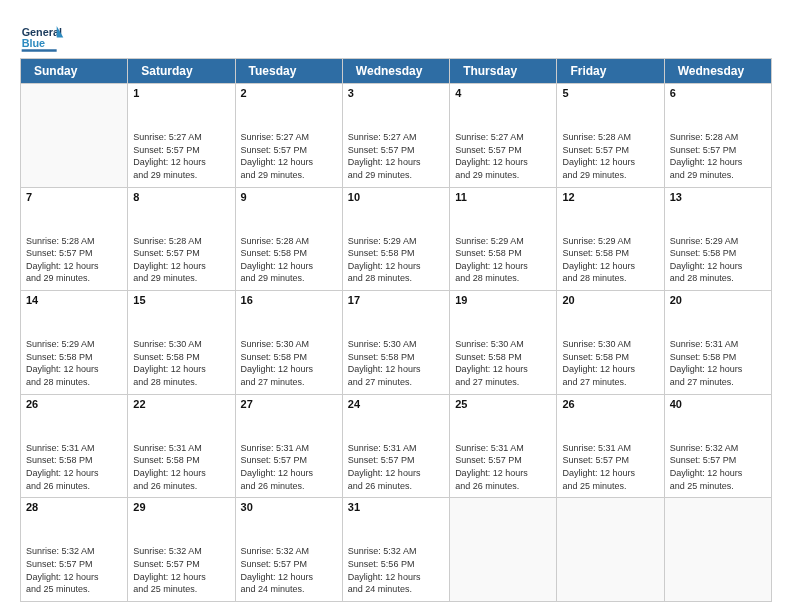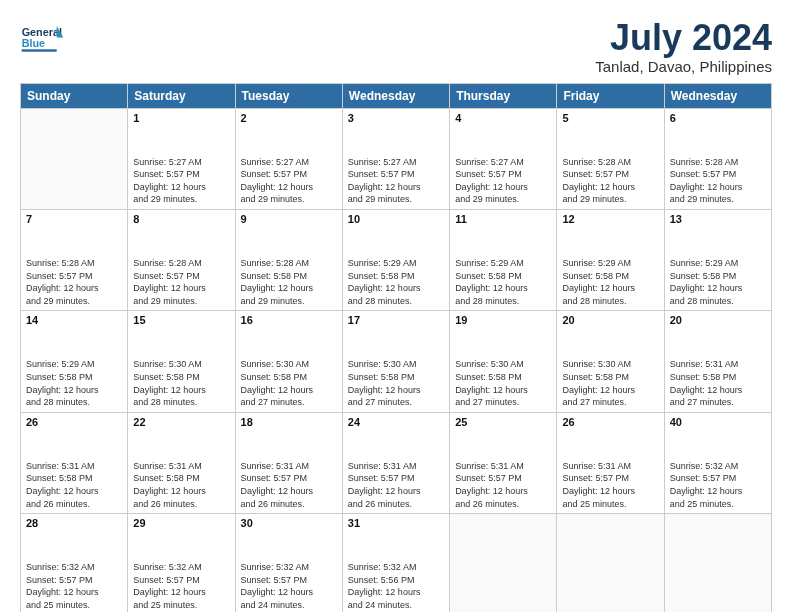--- a/index.html
+++ b/index.html
@@ -13,22 +13,22 @@
     .page {
       width: 792px;
       height: 612px;
       padding: 18px 20px 10px 20px;
       display: flex;
       flex-direction: column;
     }
     .header {
       display: flex;
       justify-content: space-between;
-      align-items: flex-start;
-      margin-bottom: 8px;
+      align-items: center;
+      margin-bottom: 0;
       gap: 46px;
     }
     .title-block {
       text-align: right;
     }
     .main-title {
       font-size: 36px;
       font-weight: bold;
       color: #1a3a5c;
       line-height: 1.1;
@@ -42,21 +42,21 @@
       width: 100%;
       border-collapse: collapse;
       flex: 1;
     }
     .calendar-table thead tr th {
       background: #2e6da4;
       color: #fff;
       font-size: 12px;
       font-weight: bold;
       text-align: left;
-      padding: 5px 6px;
+      padding: 5px 13px;
       border: 1px solid #ccc;
     }
     .calendar-table tbody tr td {
       vertical-align: top;
       border: 1px solid #ccc;
       padding: 3px 5px;
       font-size: 9.5px;
       color: #222;
       width: calc(100% / 7);
       height: 80px;
@@ -92,24 +92,20 @@
 
 <div class="page">
   <div class="header">
     <div class="logo-wrapper">
       <svg class="logo-svg" viewBox="0 0 60 45">
         <text x="2" y="20" font-family="Arial" font-weight="bold" font-size="13" fill="#1a3a5c">General</text>
         <text x="2" y="33" font-family="Arial" font-weight="bold" font-size="13" fill="#2e8bc0">Blue</text>
         <polygon points="44,8 52,22 44,22" fill="#2e8bc0"></polygon>
         <rect x="2" y="36" width="42" height="3" fill="#2e6da4"></rect>
       </svg>
-    </div>
-    <div class="title-block">
-      <div class="main-title">July 2024</div>
-      <div class="subtitle">Tanlad, Davao, Philippines</div>
     </div>
   </div>
 
   <table class="calendar-table">
     <thead>
       <tr>
         <th>Sunday</th>
         <th>Saturday</th>
         <th>Tuesday</th>
         <th>Wednesday</th>
@@ -275,21 +271,21 @@
 and 26 minutes.</div>
           </td>
           <td>
             <span class="day-number">22</span>
             <div class="day-info" style="white-space: pre-line;">Sunrise: 5:31 AM
 Sunset: 5:58 PM
 Daylight: 12 hours
 and 26 minutes.</div>
           </td>
           <td>
-            <span class="day-number">18</span>
+            <span class="day-number">27</span>
             <div class="day-info" style="white-space: pre-line;">Sunrise: 5:31 AM
 Sunset: 5:57 PM
 Daylight: 12 hours
 and 26 minutes.</div>
           </td>
           <td>
             <span class="day-number">24</span>
             <div class="day-info" style="white-space: pre-line;">Sunrise: 5:31 AM
 Sunset: 5:57 PM
 Daylight: 12 hours

